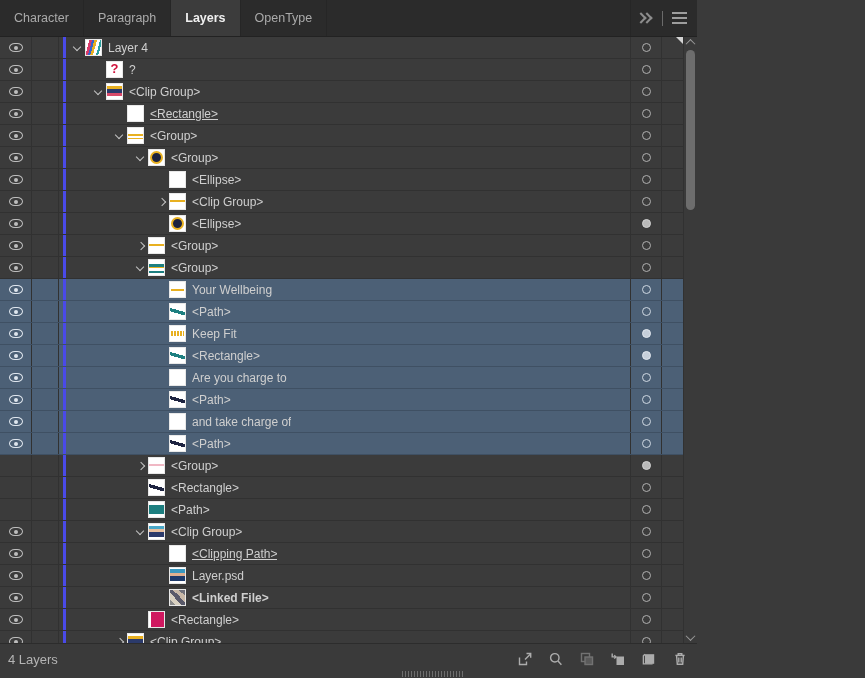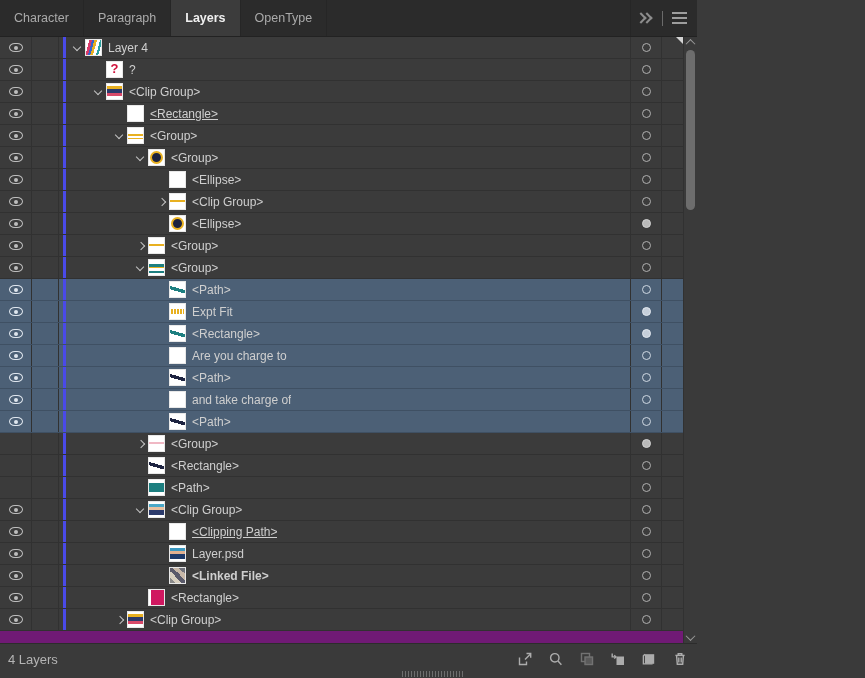--- a/index.html
+++ b/index.html
@@ -402,20 +402,40 @@
         <div class="row sel">
           <div class="col-eye">
             <div class="eye"></div>
           </div>
           <div class="col-lock"></div>
           <div class="col-bar">
             <i></i>
           </div>
           <div class="col-name" style="padding-left: 86px;">
             <div class="disc"></div>
+            <div class="thumb" style="background: rgb(255, 255, 255);">
+              <span style="position:absolute;left:1px;top:7px;width:13px;height:2px;background:#e8b020;"></span>
+            </div>
+            <span class="lbl">Your Wellbeing</span>
+          </div>
+          <div class="col-target">
+            <div class="targ"></div>
+          </div>
+          <div class="col-pad"></div>
+        </div>
+        <div class="row sel">
+          <div class="col-eye">
+            <div class="eye"></div>
+          </div>
+          <div class="col-lock"></div>
+          <div class="col-bar">
+            <i></i>
+          </div>
+          <div class="col-name" style="padding-left: 86px;">
+            <div class="disc"></div>
             <div class="thumb" style="background: linear-gradient(16deg, rgb(255, 255, 255) 0px, rgb(255, 255, 255) 40%, rgb(29, 127, 128) 40%, rgb(29, 127, 128) 58%, rgb(255, 255, 255) 58%);"></div>
             <span class="lbl">&lt;Path&gt;</span>
           </div>
           <div class="col-target">
             <div class="targ"></div>
           </div>
           <div class="col-pad"></div>
         </div>
         <div class="row sel">
           <div class="col-eye">
@@ -423,21 +443,21 @@
           </div>
           <div class="col-lock"></div>
           <div class="col-bar">
             <i></i>
           </div>
           <div class="col-name" style="padding-left: 86px;">
             <div class="disc"></div>
             <div class="thumb" style="background: rgb(255, 255, 255);">
               <span style="position:absolute;left:1px;top:5px;width:13px;height:5px;background:repeating-linear-gradient(to right,#e8b020 0 2px,#ffffff 2px 3px);"></span>
             </div>
-            <span class="lbl">Expt Fit</span>
+            <span class="lbl">Keep Fit</span>
           </div>
           <div class="col-target">
             <div class="targ on"></div>
           </div>
           <div class="col-pad"></div>
         </div>
         <div class="row sel">
           <div class="col-eye">
             <div class="eye"></div>
           </div>

